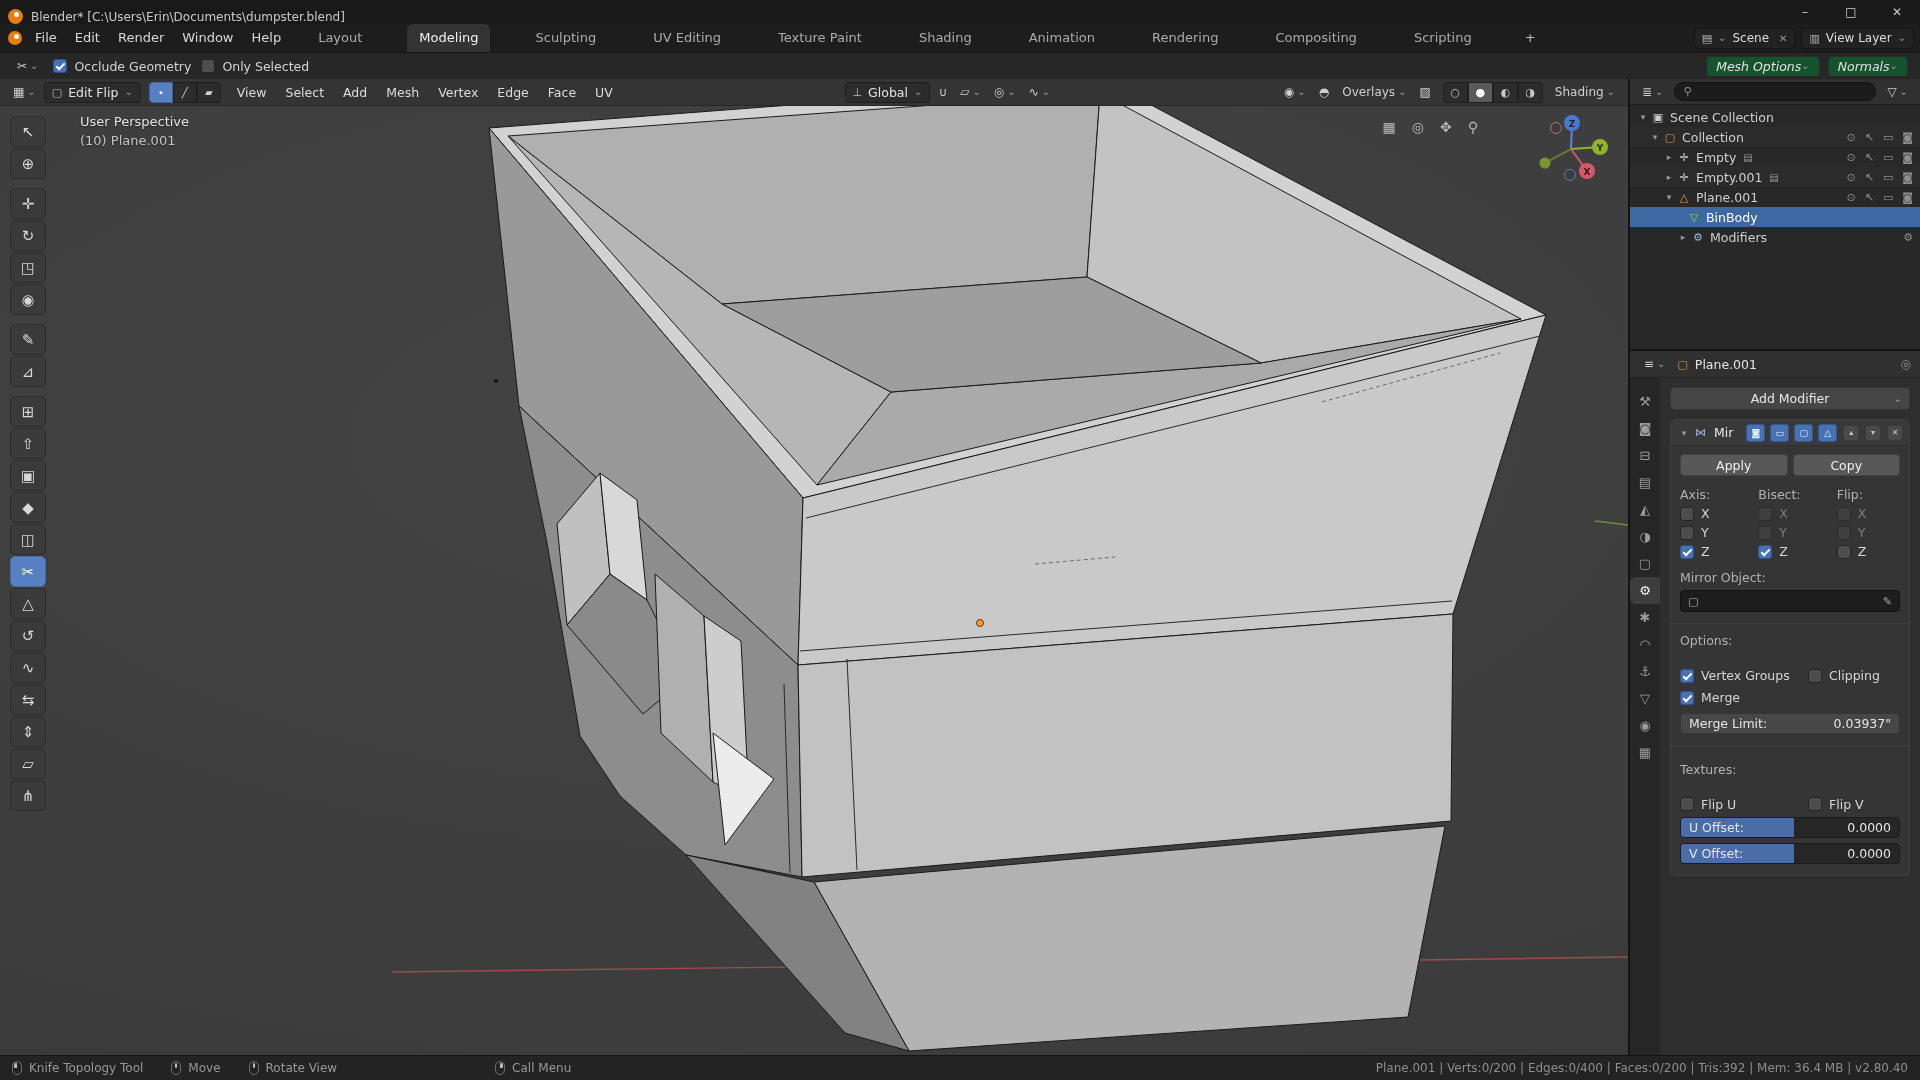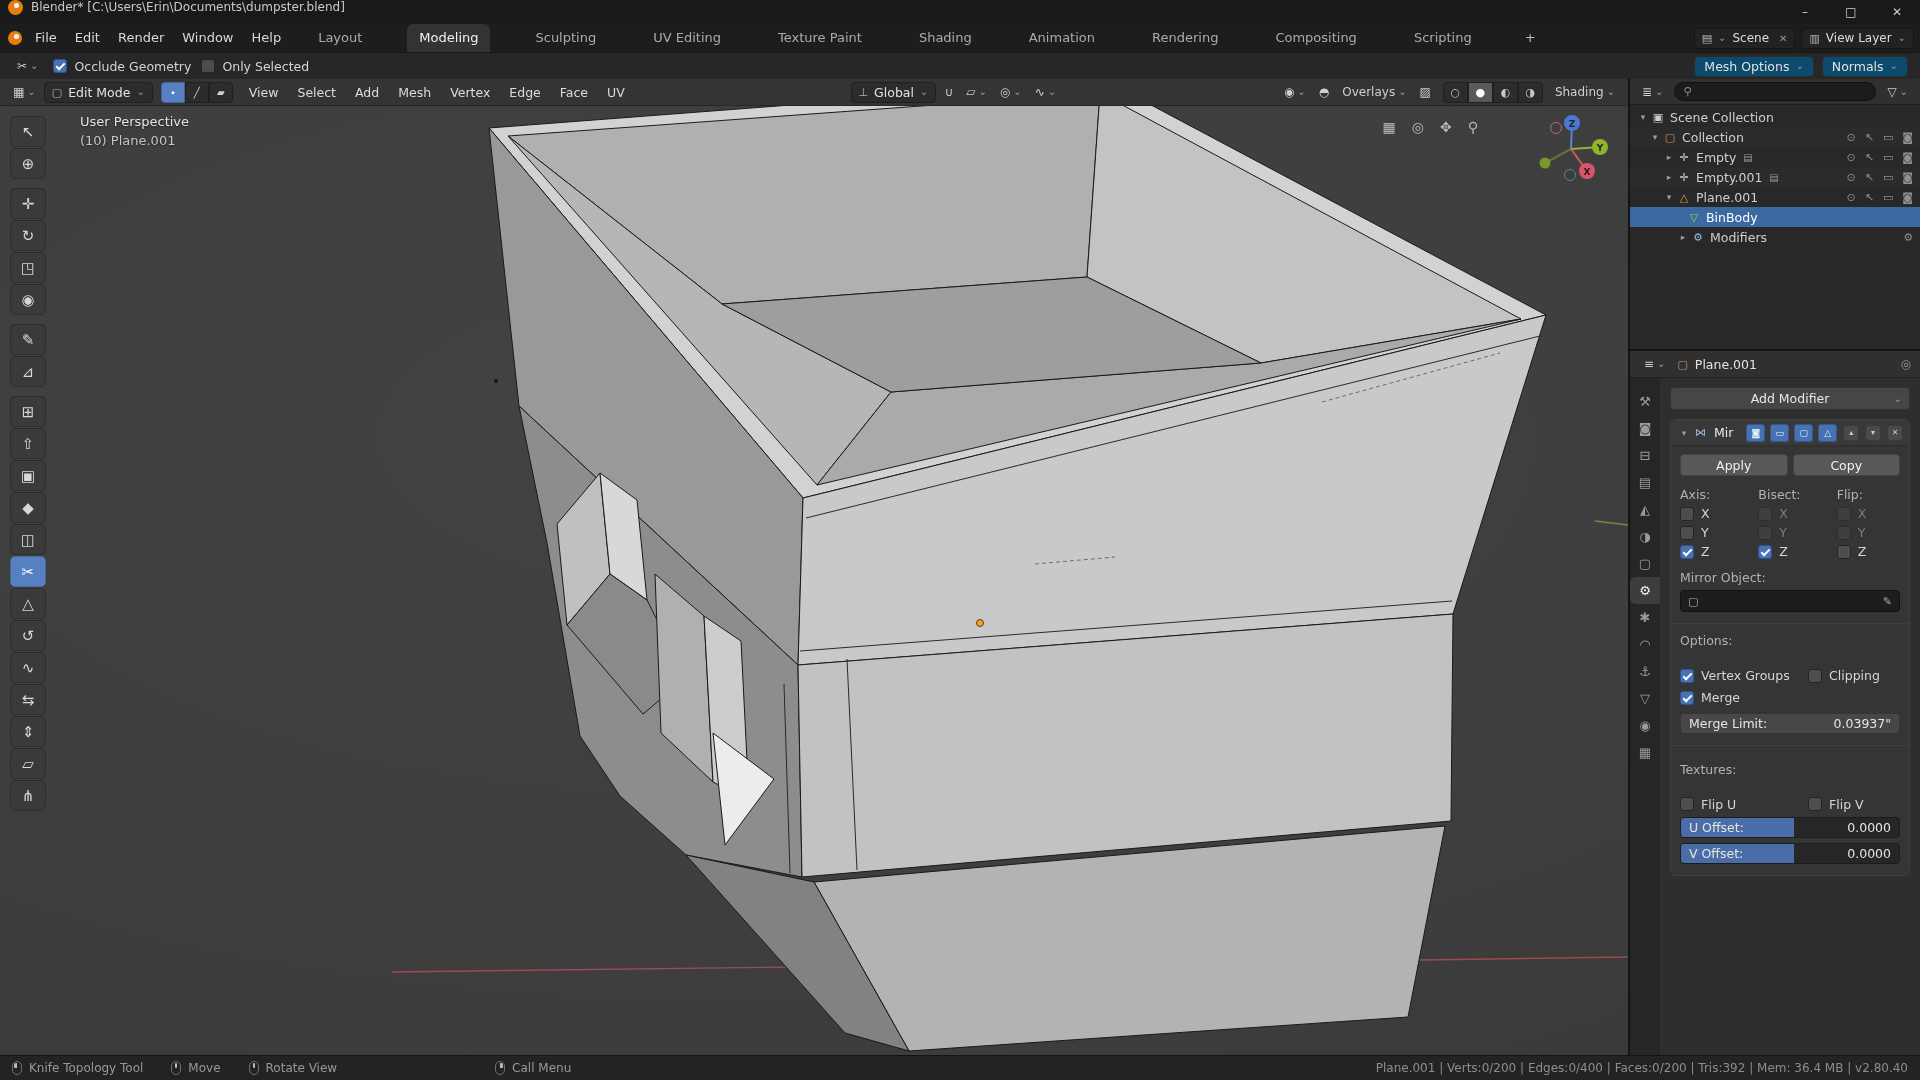--- a/index.html
+++ b/index.html
@@ -1,21 +1,21 @@
 <!DOCTYPE html>
 <html><head>
 <meta charset="utf-8">
 <style>
 *{box-sizing:border-box;margin:0;padding:0;}
 html,body{width:1920px;height:1080px;overflow:hidden;background:#101010;}
 body{font-family:"DejaVu Sans","Liberation Sans",sans-serif;font-size:13px;color:#d4d4d4;user-select:none;}
 .app{width:1920px;height:1080px;display:flex;flex-direction:column;}
 
 
-.titlebar{height:24px;background:#191919;display:flex;align-items:flex-start;padding:0 0 0 8px;font-size:12px;color:#c9c9c9;flex:0 0 auto;}
+.titlebar{height:24px;background:#191919;display:flex;align-items:flex-end;padding:0 0 0 8px;font-size:12px;color:#c9c9c9;flex:0 0 auto;}
 .logo{width:15px;height:15px;border-radius:50%;background:#e87d0d;position:relative;margin-right:8px;flex:0 0 auto;}
 .logo::after{content:"";position:absolute;left:6px;top:3px;width:5px;height:5px;border-radius:50%;background:#fff;}
 .titlebar .spacer{flex:1;}
 .winbtn{width:46px;height:24px;display:flex;align-items:center;justify-content:center;font-size:12px;color:#cfcfcf;}
 
 
 .menubar{height:28px;background:#1d1d1d;display:flex;align-items:center;padding:0 6px;flex:0 0 auto;}
 .logo.sm{width:14px;height:14px;margin:0 4px 0 2px;}
 .menu-item{padding:0 9px;line-height:28px;color:#d8d8d8;font-size:13px;}
 .tabs{display:flex;align-items:flex-end;height:28px;margin-left:16px;gap:33px;}
@@ -29,21 +29,21 @@
 .chev{font-size:10px;color:#9a9a9a;line-height:1;}
 
 
 .toolsettings{height:27px;background:#272727;display:flex;align-items:center;gap:10px;padding:0 12px;font-size:12.5px;border-top:1px solid #161616;flex:0 0 auto;}
 .cbrow{display:inline-flex;align-items:center;gap:7px;}
 .cb{width:14px;height:14px;border-radius:3px;background:#4d4d4d;border:1px solid #242424;position:relative;flex:0 0 auto;}
 .cb.on{background:#4772b3;border-color:#2d5391;}
 .cb.on::after{content:"";position:absolute;left:2px;top:3px;width:7px;height:3px;border-left:2px solid #fff;border-bottom:2px solid #fff;transform:rotate(-45deg);}
 .cb.dis{opacity:.45;}
 .ts-right{margin-left:auto;display:flex;gap:8px;}
-.btn-dd{background:#0c4a6e;border:1px solid #2b2b2b;border-radius:4px;height:21px;display:flex;align-items:center;gap:6px;padding:0 9px;color:#e0e0e0;font-size:12.5px;}
+.btn-dd{background:#14532d;border:1px solid #2b2b2b;border-radius:4px;height:21px;display:flex;align-items:center;padding:0 9px;color:#e0e0e0;font-size:12.5px;font-style:italic;}
 
 
 .main{flex:1;display:flex;min-height:0;}
 .workspace{flex:1;display:flex;flex-direction:column;min-width:0;border-right:2px solid #141414;}
 .vp-header{height:27px;background:#343434;display:flex;align-items:center;gap:3px;padding:0 8px;font-size:12.5px;flex:0 0 auto;border-bottom:1px solid #262626;}
 .icon-btn{display:inline-flex;align-items:center;gap:3px;color:#cfcfcf;padding:0 5px;height:22px;font-size:12px;}
 .dropdown{background:#2c2c2c;border:1px solid #1f1f1f;border-radius:4px;height:21px;display:inline-flex;align-items:center;gap:6px;padding:0 7px;color:#e2e2e2;}
 .selmode{display:inline-flex;margin:0 5px;}
 .sm-btn{width:24px;height:21px;background:#2c2c2c;border:1px solid #1f1f1f;display:flex;align-items:center;justify-content:center;font-size:10px;color:#cfcfcf;}
 .sm-btn:first-child{border-radius:4px 0 0 4px;}
@@ -212,21 +212,21 @@
   <div class="main">
 
     <div class="workspace">
       <div class="vp-header">
         <span class="icon-btn">
           <span>▦</span>
           <span class="chev">⌄</span>
         </span>
         <span class="dropdown">
           <span class="mini">▢</span>
-          <span>Edit Mode</span>
+          <span>Edit Flip</span>
           <span class="chev">⌄</span>
         </span>
         <span class="selmode">
           <span class="sm-btn active">∙</span>
           <span class="sm-btn">╱</span>
           <span class="sm-btn">▰</span>
         </span>
         <span class="vmenu">View</span>
         <span class="vmenu">Select</span>
         <span class="vmenu">Add</span>

